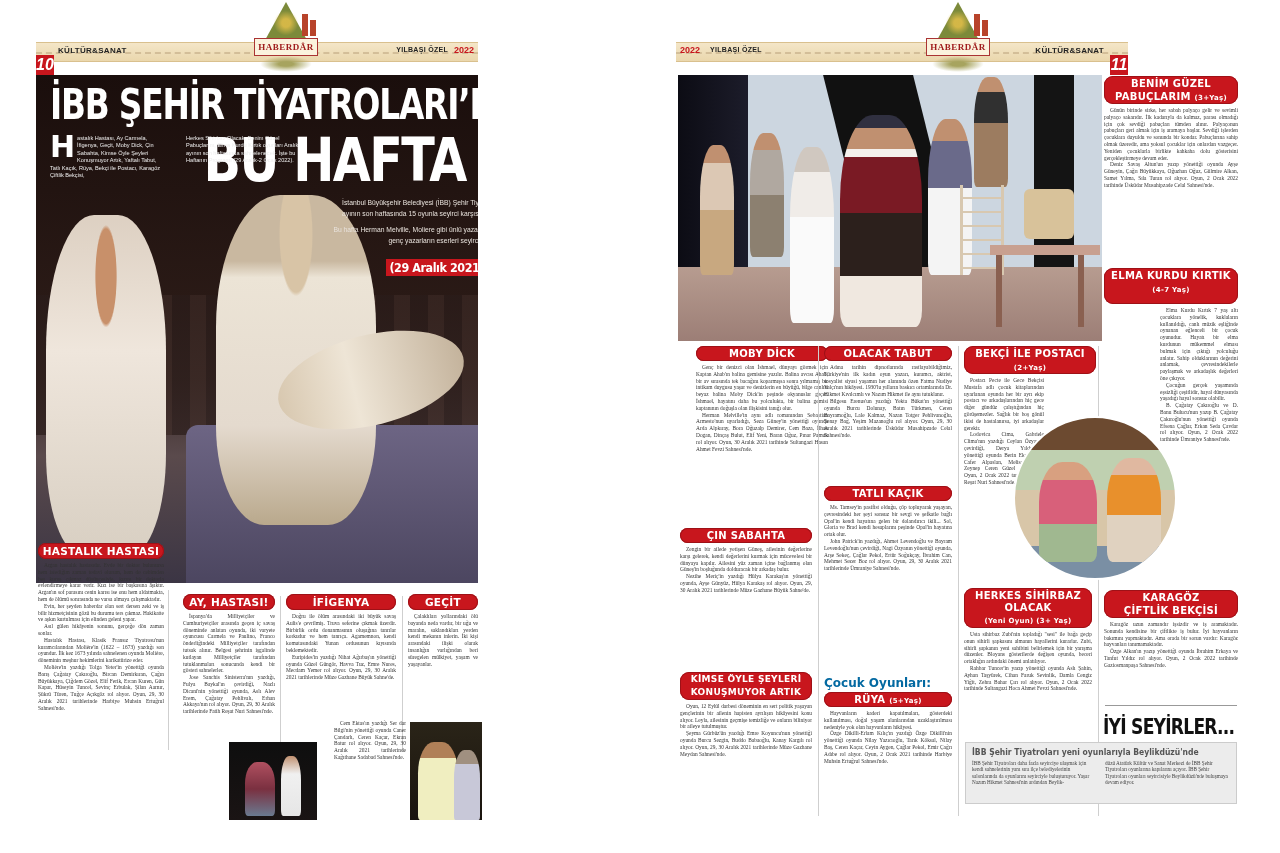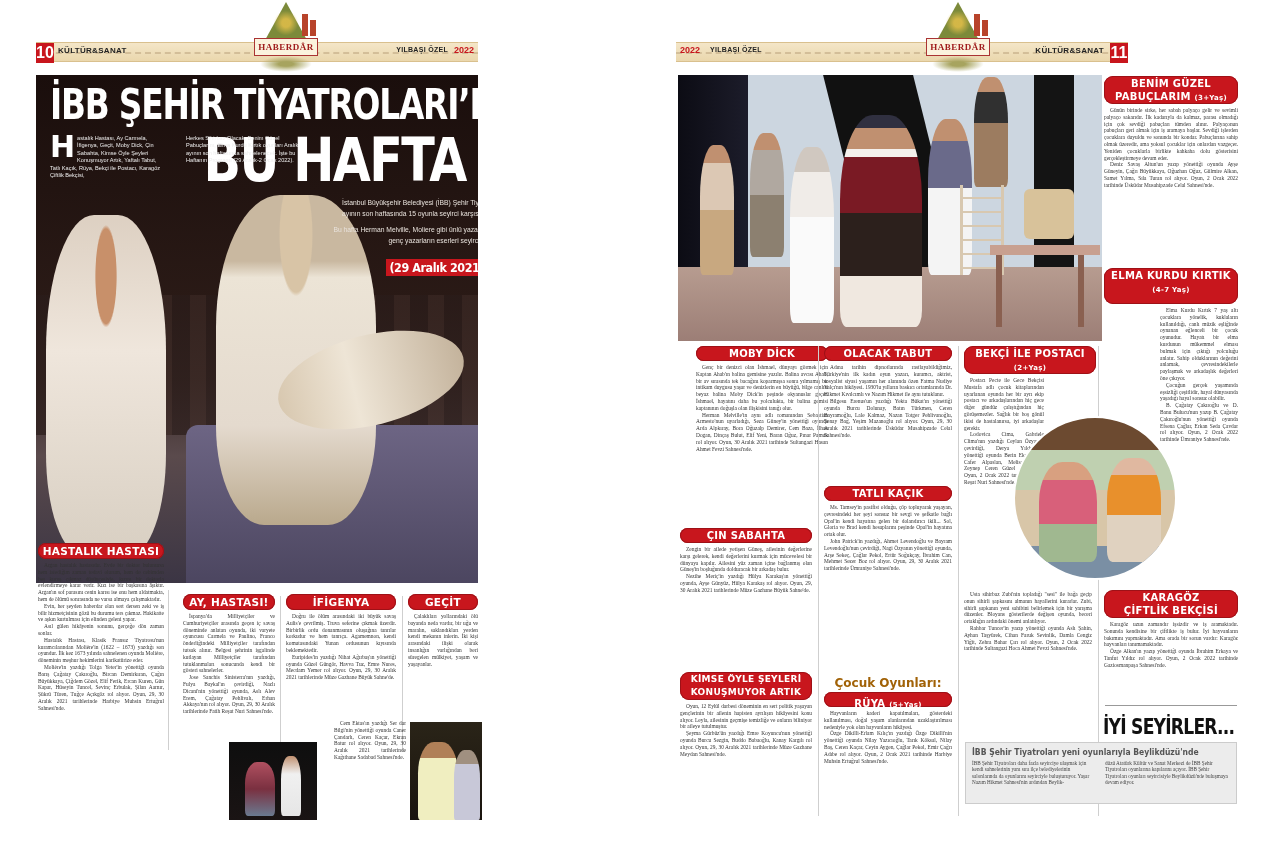--- a/index.html
+++ b/index.html
@@ -8,21 +8,21 @@
 
   .page { position: absolute; top: 0; height: 853px; }
   .page.left { left: 0; width: 640px; }
   .page.right { left: 640px; width: 640px; }
 
   
   .header-band { position: absolute; top: 42px; height: 20px; background: linear-gradient(#f4e6c8, #ead7ad); border-top: 1px solid #d9c08e; border-bottom: 1px solid #d9c08e; }
   .page.left .header-band { left: 36px; width: 442px; }
   .page.right .header-band { left: 36px; width: 452px; }
   .header-band::after { content: ""; position: absolute; left: 0; right: 0; top: 50%; border-top: 2px dashed #b9a07a; opacity: .5; }
-  .page-num { position: absolute; top: 0; height: 20px; width: 18px; background: #c8161d; color: #fff; font-family: "Liberation Sans", sans-serif; font-weight: bold; font-size: 16px; line-height: 20px; text-align: center; z-index: 2; }
+  .page-num { position: absolute; top: 12px; height: 20px; width: 18px; background: #c8161d; color: #fff; font-family: "Liberation Sans", sans-serif; font-weight: bold; font-size: 16px; line-height: 20px; text-align: center; z-index: 2; font-style: italic; }
   .section-lbl { position: absolute; top: 3px; font-family: "Liberation Sans", sans-serif; font-weight: bold; font-size: 8px; color: #222; z-index: 2; letter-spacing: .3px; }
   .year-badge { position: absolute; top: 2px; font-family: "Liberation Sans", sans-serif; font-weight: bold; font-size: 9px; color: #c8161d; z-index: 2; }
 
   .logo-wrap { position: absolute; top: 0; width: 72px; height: 80px; z-index: 3; }
   .tree { position: absolute; left: 14px; top: 2px; width: 0; height: 0; border-left: 22px solid transparent; border-right: 22px solid transparent; border-bottom: 40px solid #7c8a3a; }
   .tree::after { content: ""; position: absolute; left: -16px; top: 8px; width: 32px; height: 26px; background: radial-gradient(circle, #e9c24a 20%, transparent 60%); opacity: .8; }
   .candle { position: absolute; left: 52px; top: 14px; width: 6px; height: 22px; background: #b8432a; }
   .candle.c2 { left: 60px; top: 20px; height: 16px; }
   .logo-box { position: absolute; left: 4px; top: 38px; width: 64px; height: 18px; background: #fbf3de; border: 1px solid #a33; color: #a01d1d; font-family: "Liberation Serif", serif; font-weight: bold; font-size: 9px; text-align: center; line-height: 16px; letter-spacing: .5px; }
   .pine { position: absolute; left: 10px; top: 56px; width: 52px; height: 16px; background: radial-gradient(ellipse, #a7a45f 20%, transparent 70%); }
@@ -74,21 +74,21 @@
   .circle-photo .p2 { position: absolute; left: 92px; top: 40px; width: 54px; height: 104px; border-radius: 40% 40% 10% 10%; background: linear-gradient(#e0b8a0 0 16%, #e8902c 16% 55%, #e0d2c0 55%); }
 
   .iyi { position: absolute; left: 1103px; top: 714px; font-family: "DejaVu Sans", sans-serif; font-weight: bold; font-size: 22px; letter-spacing: -1px; color: #111; transform: scaleX(.78); transform-origin: left; white-space: nowrap; }
   .iyi-rule { position: absolute; left: 1105px; top: 705px; width: 132px; height: 1px; background: #999; }
 
   .promo { position: absolute; left: 965px; top: 742px; width: 272px; height: 62px; background: #ececec; border: 1px solid #ccc; padding: 4px 6px; }
   .promo h3 { font-family: "DejaVu Sans", sans-serif; font-weight: bold; font-size: 8.3px; color: #555; white-space: nowrap; transform: scaleX(.92); transform-origin: left; }
   .promo .cols { display: flex; gap: 8px; margin-top: 3px; }
   .promo .cols div { flex: 1; font-family: "Liberation Serif", serif; font-size: 5.2px; line-height: 6.3px; color: #444; }
 
-  .cocuk { font-family: "DejaVu Sans", sans-serif; font-weight: bold; font-size: 12px; color: #a16207; text-align: center; white-space: nowrap; }
+  .cocuk { font-family: "DejaVu Sans", sans-serif; font-weight: bold; font-size: 12px; color: #0369a1; white-space: nowrap; }
 </style>
 </head>
 <body>
 
 <section class="page left">
   <div class="header-band">
     <div class="page-num" style="left:0">10</div>
     <div class="section-lbl" style="left:22px">KÜLTÜR&amp;SANAT</div>
     <div class="section-lbl" style="right:30px;font-size:7px">YILBAŞI ÖZEL</div>
     <div class="year-badge" style="right:4px">2022</div>
@@ -243,21 +243,21 @@
   <article class="article" style="left:184px;top:486px;width:128px">
     <div class="pill" style="font-size:10px;height:15px;line-height:15px">TATLI KAÇIK</div>
     <div class="body">
       <p>Ms. Tamsey'in pasifist olduğu, çöp topluyarak yaşayan, çevresindeki her şeyi sonsuz bir sevgi ve şefkatle bağlı Opal'in kendi hayatına gelen bir dolandırıcı ikili... Sol, Gloria ve Brad kendi hesaplarını peşinde Opal'in hayatına ortak olur.</p>
       <p>John Patrick'in yazdığı, Ahmet Levendoğlu ve Bayram Levendoğlu'nun çevirdiği, Nagi Özyanın yönettiği oyunda, Arşe Sekeç, Çağlar Pekol, Ertür Soğukçay, İbrahim Can, Mehmet Sezer Boz rol alıyor. Oyun, 29, 30 Aralık 2021 tarihlerinde Ümraniye Sahnesi'nde.</p>
     </div>
   </article>
 
   <article class="article" style="left:184px;top:676px;width:128px">
     <div class="cocuk">Çocuk Oyunları:</div>
-    <div class="pill" style="font-size:10px;height:15px;line-height:23px;margin-top:2px">
+    <div class="pill" style="font-size:10px;height:15px;line-height:15px;margin-top:2px">
       <span>RÜYA</span>
       <small>(5+Yaş)</small>
     </div>
     <div class="body">
       <p>Hayvanların kaderi kapatılmaları, gösterdeki kullanılması, doğal yaşam alanlarından uzaklaştırılması nedeniyle yok olan hayvanların hikâyesi.</p>
       <p>Özge Dikilli-Erlam Kılıç'ın yazdığı Özge Dikilli'nin yönettiği oyunda Nilay Yazıcıoğlu, Tarık Köksal, Nilay Baş, Ceren Kaçar, Ceyin Aygen, Çağlar Pekol, Emir Çağrı Adıbe rol alıyor. Oyun, 2 Ocak 2021 tarihinde Harbiye Muhsin Ertuğrul Sahnesi'nde.</p>
     </div>
   </article>
   <div class="colrule" style="left:318px;top:346px;height:470px"></div>
 
@@ -266,20 +266,24 @@
       <span>BEKÇİ İLE POSTACI</span>
       <small>(2+Yaş)</small>
     </div>
     <div class="body" style="width:80px">
       <p>Postacı Pecte ile Gece Bekçisi Mustafa adlı çocuk kitaplarından uyarlanan oyunda her bir ayrı ekip postacı ve arkadaşlarından hiç gece diğer gündüz çalıştığından hiç görüşemezler. Sağlık bir boş gönül ikisi de hastalanırsa, iyi arkadaşlar gerekir.</p>
       <p>Lodovica Cima, Gabriele Clima'nın yazdığı Ceylan Özyap'ın çevirdiği, Derya Yıldırım'ın yönettiği oyunda Berin Eksenhoun, Cafer Alpaslan, Melisa Demir, Zeynep Ceren Güzel rol alıyor. Oyun, 2 Ocak 2022 tarihinde Fatih Reşat Nuri Sahnesi'nde.</p>
     </div>
   </article>
 
   <article class="article" style="left:324px;top:588px;width:128px">
+    <div class="pill" style="font-size:10px;height:40px;line-height:12px;white-space:normal;padding:2px 3px">
+      <span>HERKES SİHİRBAZ OLACAK</span><br>
+      <small>(Yeni Oyun) (3+ Yaş)</small>
+    </div>
     <div class="body">
       <p>Usta sihirbaz Zubi'nin topladığı "sesi" ile bağa geçip onun sihirli şapkasını almanın hayallerini kurarlar. Zubi, sihirli şapkanın yeni sahibini belirlemek için bir yarışma düzenler. Bloyans gösterilerde değişen oyunda, beceri ortaklığın ardındaki önemi anlatılıyor.</p>
       <p>Rahbar Tuncer'in yazıp yönettiği oyunda Aslı Şahin, Ayhan Taşyürek, Cihan Faruk Sevinlik, Damla Cengiz Yiğit, Zehra Bahar Çırı rol alıyor. Oyun, 2 Ocak 2022 tarihinde Sultangazi Hoca Ahmet Fevzi Sahnesi'nde.</p>
     </div>
   </article>
   <div class="colrule" style="left:458px;top:346px;height:470px"></div>
 
   <article class="article" style="left:464px;top:76px;width:134px">
     <div class="pill" style="font-size:10px;height:28px;line-height:13px;white-space:normal;padding:1px 3px">
       <span>BENİM GÜZEL PABUÇLARIM</span>

